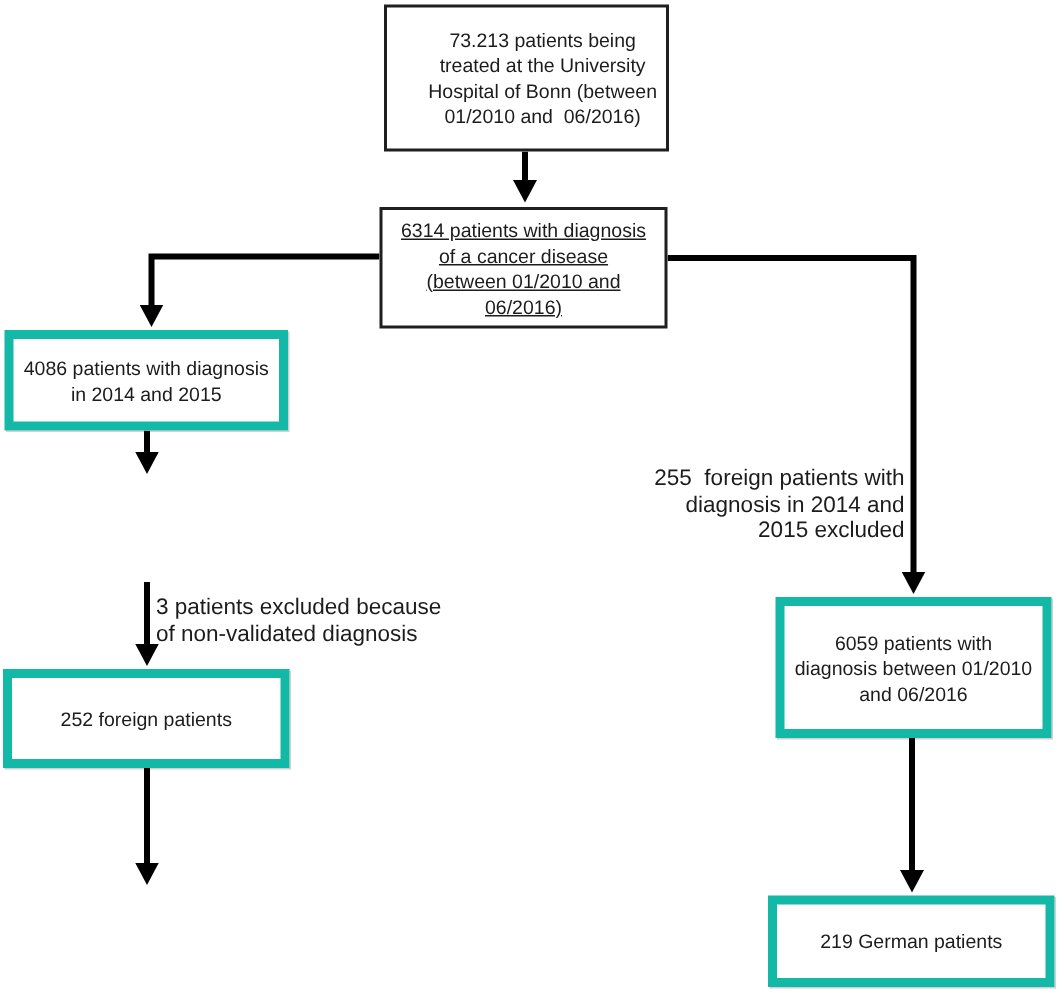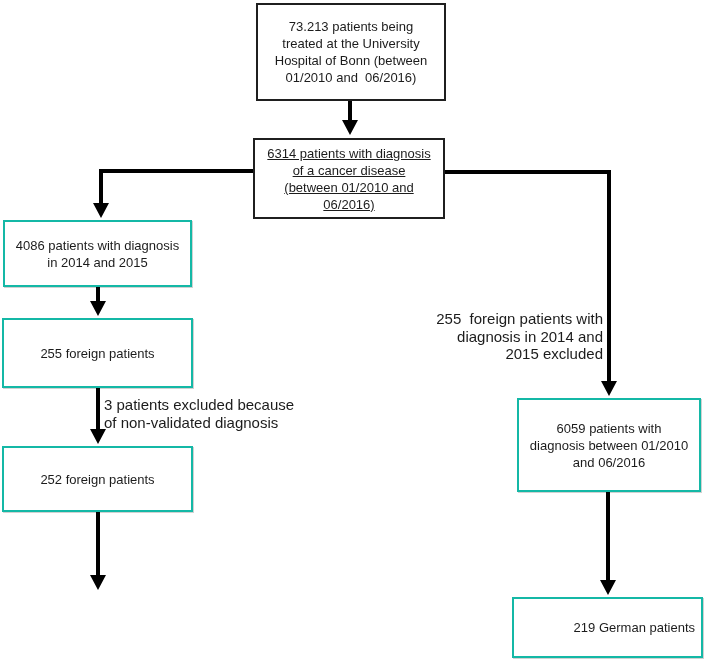--- a/index.html
+++ b/index.html
@@ -19,21 +19,21 @@
     align-items: center;
     justify-content: center;
     text-align: center;
     font-size: 13px;
     line-height: 17px;
     color: #1c1c1c;
   }
   .box .txt { white-space: pre-wrap; padding: 2px 6px; }
   .box.heavy { border: 2px solid #1f1f1f; }
   .box.light {
-    border: 2px solid #14b8a6;
+    border: 6px solid #14b8a6;
     box-shadow: 1px 1px 0 rgba(0,0,0,0.18);
   }
   .edge-label {
     position: absolute;
     font-size: 15px;
     line-height: 17.5px;
     color: #1c1c1c;
     white-space: pre-wrap;
   }
   .edge-label.right-align { text-align: right; }
@@ -59,55 +59,52 @@
       <path d="M350,101 L350,121" marker-end="url(#arrow)"></path>
       <path d="M253,171 L101,171 L101,204" marker-end="url(#arrow)"></path>
       <path d="M445,172 L609,172 L609,382" marker-end="url(#arrow)"></path>
       <path d="M98,287 L98,302" marker-end="url(#arrow)"></path>
       <path d="M98,388 L98,430" marker-end="url(#arrow)"></path>
       <path d="M98,512 L98,576" marker-end="url(#arrow)"></path>
       <path d="M608,492 L608,581" marker-end="url(#arrow)"></path>
     </g>
   </svg>
 
-  <div class="box heavy" style="left:256px; top:3px; width:190px; height:98px;">
+  <div class="box heavy" style="left:256px; top:3px; width:190px; height:98px;justify-content:flex-end;">
     <span class="txt">73.213 patients being
 treated at the University
 Hospital of Bonn (between
 01/2010 and  06/2016)</span>
   </div>
 
   <div class="box heavy" style="left:253px; top:138px; width:192px; height:81px;text-decoration:underline;">
     <span class="txt">6314 patients with diagnosis
 of a cancer disease
 (between 01/2010 and
 06/2016)</span>
   </div>
 
   <div class="box light" style="left:3px; top:220px; width:189px; height:67px;">
     <span class="txt">4086 patients with diagnosis
 in 2014 and 2015</span>
   </div>
 
-  <div class="box light" style="left:2px; top:318px; width:191px; height:70px;">
-    <span class="txt">255 foreign patients</span>
-  </div>
 
   <div class="box light" style="left:2px; top:446px; width:191px; height:66px;">
     <span class="txt">252 foreign patients</span>
   </div>
 
 
   <div class="box light" style="left:517px; top:398px; width:184px; height:94px;">
     <span class="txt">6059 patients with
 diagnosis between 01/2010
 and 06/2016</span>
   </div>
 
-  <div class="box light" style="left:512px; top:597px; width:191px; height:61px;justify-content:flex-end;">
+  <div class="box light" style="left:512px; top:597px; width:191px; height:61px;">
     <span class="txt">219 German patients</span>
   </div>
 
   <div class="edge-label" style="left:104px; top:396px; width:205px;">3 patients excluded because
 of non-validated diagnosis</div>
 
 
   <div class="edge-label right-align" style="left:420px; top:310px; width:183px;">255  foreign patients with
 diagnosis in 2014 and
 2015 excluded</div>

